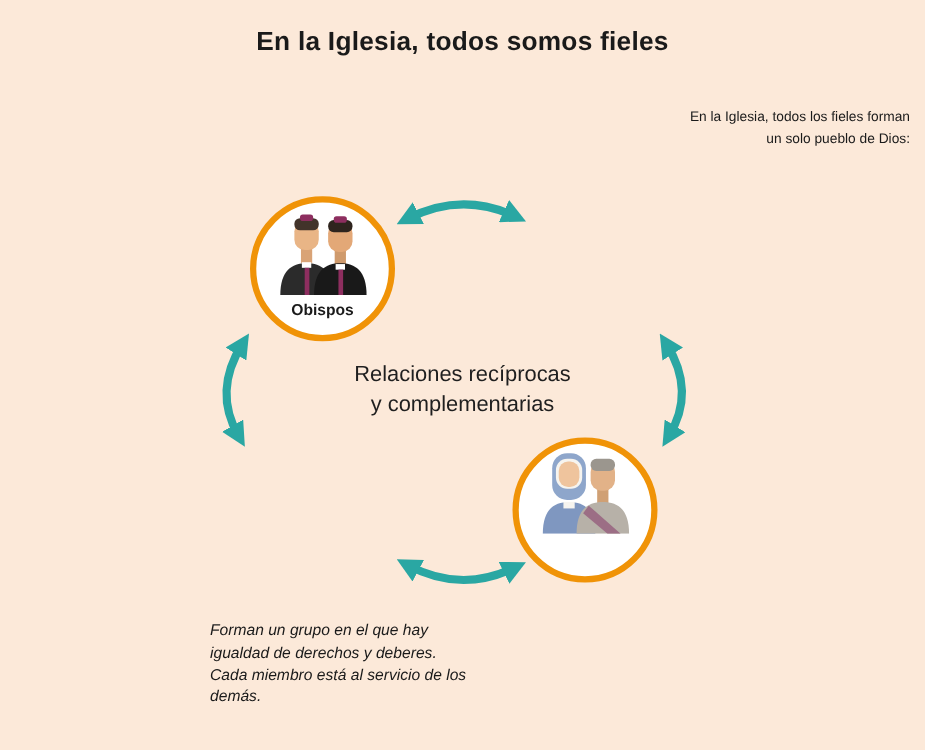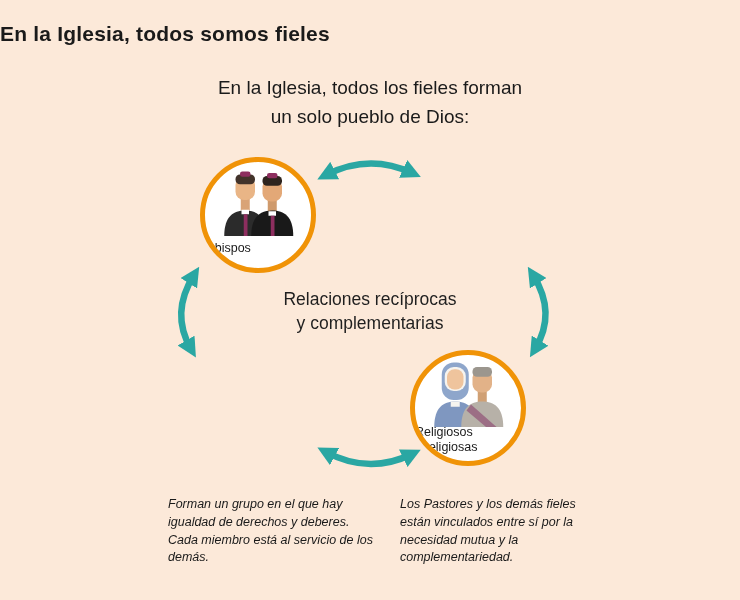--- a/index.html
+++ b/index.html
@@ -13,44 +13,44 @@
     position:relative;
     width:740px;height:600px;
     margin:0 auto;
     background:var(--bg);
     font-family:"Liberation Sans", sans-serif;
     color:var(--text);
     overflow:hidden;
   }
   .title{
     position:absolute;left:0;right:0;top:22px;margin:0;
-    text-align:left;font-size:21px;font-weight:bold;letter-spacing:.2px;
+    text-align:center;font-size:21px;font-weight:bold;letter-spacing:.2px;
   }
   .subtitle{
-    position:absolute;left:0;right:0;top:74px;margin:0;
-    text-align:center;font-size:19px;line-height:1.5;
+    position:absolute;left:0;right:0;top:74px;margin:12px;
+    text-align:right;font-size:11px;line-height:1.5;
     white-space:pre-line;
   }
   .arrows{position:absolute;left:0;top:0;width:740px;height:600px;pointer-events:none;}
   .arrow-path{stroke:var(--arrow);stroke-width:6.5;fill:none;}
   .arrowhead{fill:var(--arrow);}
   .node{
     position:absolute;width:116px;height:116px;box-sizing:border-box;
     border:5px solid var(--circle-border);border-radius:50%;
     background:#fff;overflow:hidden;
   }
   #node-obispos{left:200px;top:157px;}
   #node-sacerdotes{left:410px;top:156px;}
   #node-fieles{left:200px;top:348px;}
   #node-religiosos{left:410px;top:350px;}
   .figs{position:absolute;left:50%;transform:translateX(-50%);top:5px;width:90px;height:69px;}
   #node-religiosos .figs{top:3px;}
   .node-label{
     position:absolute;left:0;right:0;bottom:13px;
-    text-align:left;font-size:12.5px;font-weight:normal;line-height:1.15;
+    text-align:center;font-size:12.5px;font-weight:bold;line-height:1.15;
     white-space:pre-line;
   }
   #node-religiosos .node-label{bottom:7px;}
   .center-label{
     position:absolute;left:0;right:0;top:288px;
     text-align:center;font-size:17.5px;line-height:1.35;
     white-space:pre-line;color:#1f1f1f;
   }
   .footnote{
     position:absolute;top:496px;margin:0;
@@ -116,23 +116,20 @@
         <rect x="32" y="15" width="22" height="27" rx="10" fill="#efc49d"></rect>
       </g>
       <g>
         <rect x="73" y="42" width="12" height="18" fill="#d0a074"></rect>
         <path d="M51 92 C51 66 63 58 79 58 C95 58 107 66 107 92 Z" fill="#b7b1a8"></path>
         <path d="M64 62 L98 92 L84 92 L58 70 Z" fill="#9c6e85"></path>
         <rect x="66" y="15" width="26" height="31" rx="11" fill="#e2b288"></rect>
         <rect x="66" y="12" width="26" height="13" rx="6" fill="#9b968e"></rect>
       </g>
     </svg>
-    <div class="node-label">Religiosos
-y religiosas</div>
   </div>
 
   <div class="center-label">Relaciones recíprocas
 y complementarias</div>
 
   <p class="footnote footnote-left">Forman un grupo en el que hay igualdad de derechos y deberes. Cada miembro está al servicio de los demás.</p>
-  <p class="footnote footnote-right">Los Pastores y los demás fieles están vinculados entre sí por la necesidad mutua y la complementariedad.</p>
 
 </div>
 
 </body></html>

